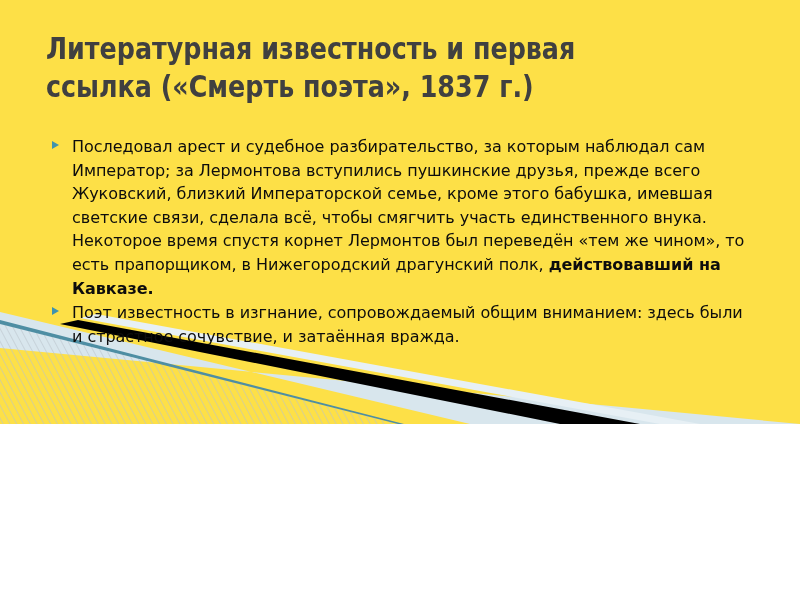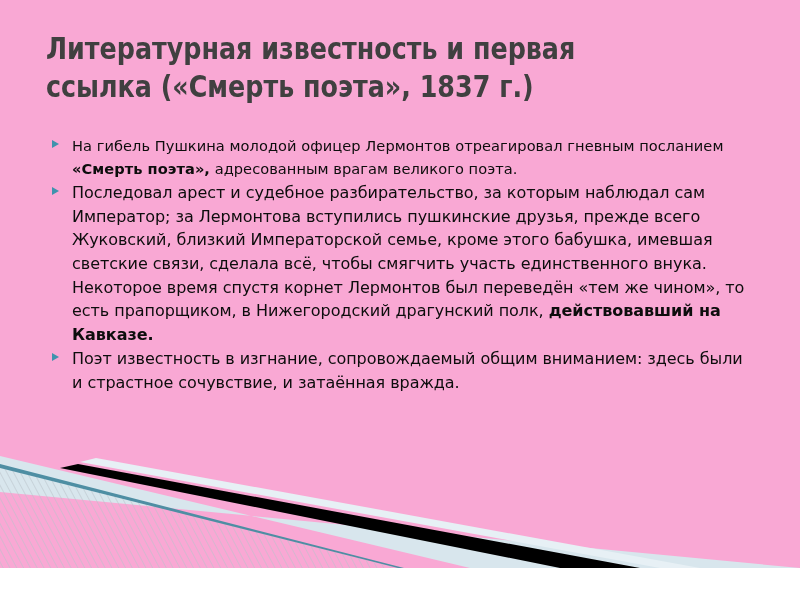--- a/index.html
+++ b/index.html
@@ -10,22 +10,22 @@
   body {
     width: 800px;
     height: 600px;
     background: #ffffff;
     font-family: "Liberation Sans", sans-serif;
     overflow: hidden;
   }
   .slide {
     position: relative;
     width: 800px;
-    height: 568px;
-    background: #f9a8d4;
+    height: 424px;
+    background: #fde047;
     overflow: hidden;
   }
 
   
   .corner-decor {
     position: absolute;
     left: 0;
     bottom: 0;
     width: 800px;
     height: 120px;
@@ -124,24 +124,20 @@
       <polygon points="80,14 660,120 700,120 96,10" fill="#e7f0f5"></polygon>
     </g>
   </svg>
 
   <div class="title">
     <div>Литературная известность и первая</div>
     <div>ссылка («Смерть поэта», 1837 г.)</div>
   </div>
 
   <ul class="body-list" id="body-list">
-      <li class="bullet-item size-sm">
-        <span class="marker"></span>
-        <span class="bullet-text"><span>На гибель Пушкина  молодой офицер Лермонтов отреагировал гневным посланием </span><span class="bold">«Смерть поэта»,</span><span> адресованным  врагам  великого поэта.</span></span>
-      </li>
       <li class="bullet-item size-md">
         <span class="marker"></span>
         <span class="bullet-text"><span>Последовал арест и судебное разбирательство, за которым наблюдал сам Император; за Лермонтова вступились пушкинские друзья, прежде всего Жуковский, близкий Императорской семье, кроме этого бабушка, имевшая светские связи, сделала всё, чтобы смягчить участь единственного внука. Некоторое время спустя корнет Лермонтов был переведён «тем же чином», то есть прапорщиком, в Нижегородский драгунский полк, </span><span class="bold">действовавший на Кавказе.</span></span>
       </li>
       <li class="bullet-item size-md">
         <span class="marker"></span>
         <span class="bullet-text"><span>Поэт известность в изгнание, сопровождаемый общим вниманием: здесь были и страстное сочувствие, и затаённая вражда.</span></span>
       </li>
     </ul>
 

